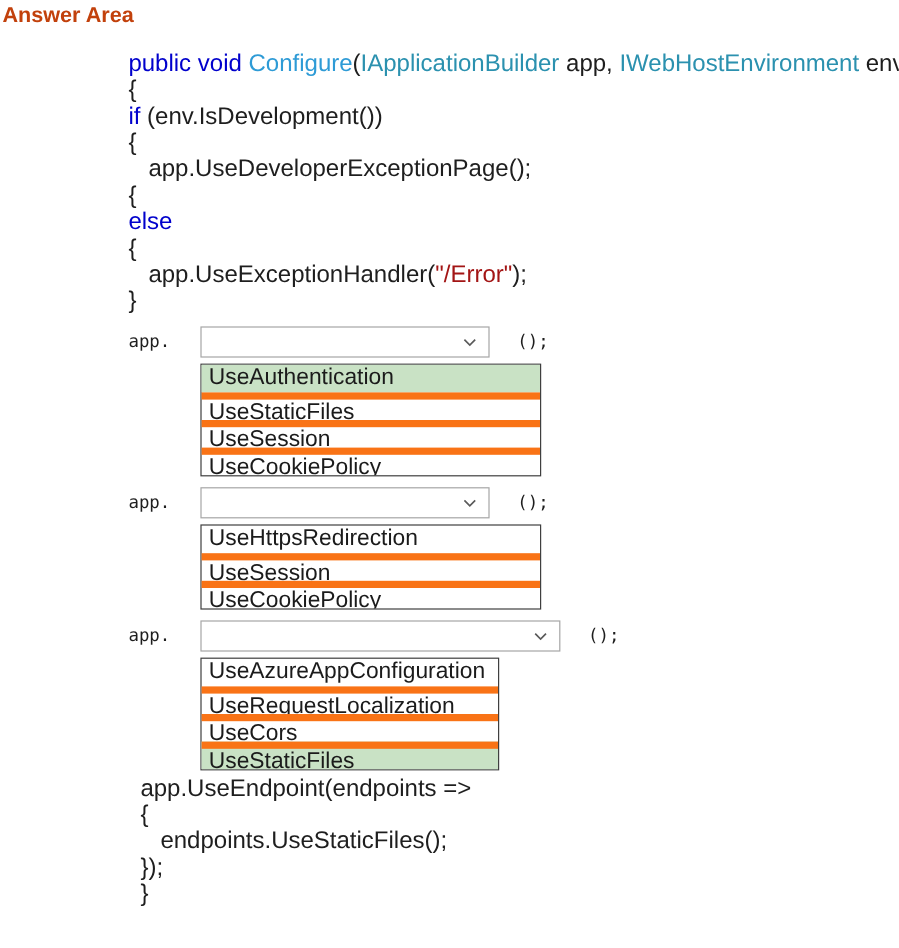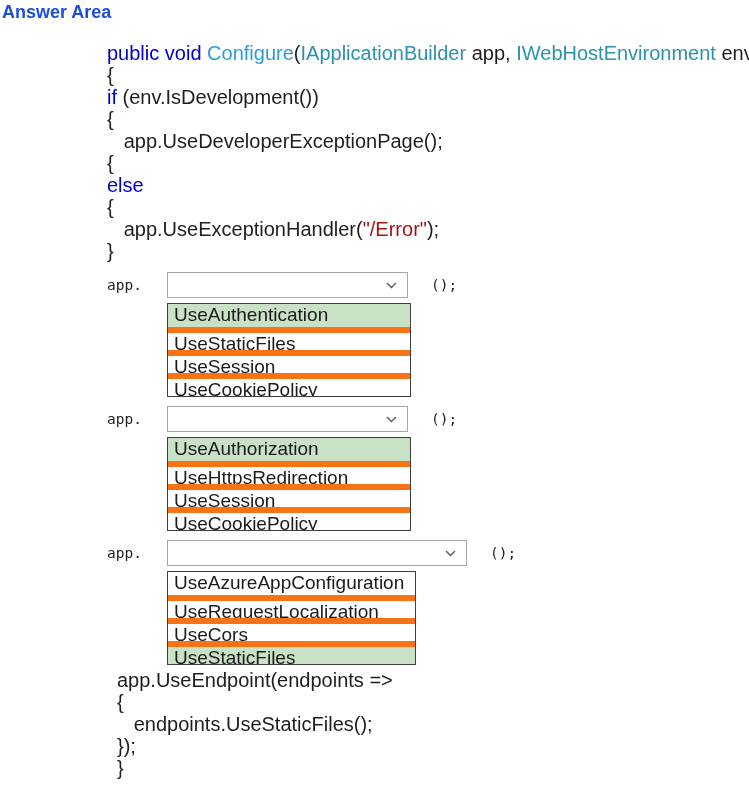--- a/index.html
+++ b/index.html
@@ -7,21 +7,21 @@
     --highlight:#C9E2C5;
   }
   *{box-sizing:border-box;}
   html,body{margin:0;padding:0;}
   body{
     width:749px;height:790px;background:#ffffff;overflow:hidden;
     font-family:"Liberation Sans",sans-serif;
   }
   .title{
     margin:2px 0 0 2px;
-    font-size:18px;line-height:20px;font-weight:bold;color:#1d4ed8;
+    font-size:18px;line-height:20px;font-weight:bold;color:#c2410c;
     font-family:"Liberation Sans",sans-serif;
   }
   .content{margin:20px 0 0 107px;}
   .code{display:block;}
   .code-line{
     height:22px;line-height:22px;white-space:pre;
     font-family:Liberation Sans, sans-serif;
     font-size:20px;color:var(--fg);
   }
   .kw{color:var(--kw);} .ty{color:var(--ty);} .me{color:var(--me);}
@@ -39,21 +39,21 @@
   .combo{
     position:relative;width:241px;height:26px;background:#fff;
     border:1px solid #a6a6a6;cursor:default;
   }
   .dd-group.wide .combo{width:300px;}
   .combo .chev{
     position:absolute;right:10px;top:50%;margin-top:-3px;display:block;
   }
   .dd-suffix{margin-left:23px;}
   .dd-list{
-    margin-left:60px;margin-top:5px;width:244px;
+    margin-left:60px;margin-top:5px;width:284px;
     border:1px solid #3f3f3f;background:#fff;
   }
   .dd-group.wide .dd-list{width:249px;}
   .dd-option{
     height:23px;line-height:22px;padding:0 6px;
     font-family:"Liberation Sans",sans-serif;
     font-size:19px;color:#1b1b1b;white-space:nowrap;overflow:hidden;
   }
   .dd-option + .dd-option{border-top:6px solid #f97316;}
   .dd-option.selected{background:var(--highlight);}
@@ -94,21 +94,20 @@
       </div>
       <div class="dd-group g2">
         <div class="dd-row">
           <span class="dd-label">app.</span>
           <div class="combo"><span></span><svg width="11" height="7" class="chev">
               <polyline points="1,1 5.5,5.5 10,1" fill="none" stroke="#5a5a5a" stroke-width="1.4"></polyline>
             </svg></div>
           <span class="dd-suffix">();</span>
         </div>
         <div class="dd-list">
-          <div class="dd-option selected">UseAuthorization</div>
           <div class="dd-option">UseHttpsRedirection</div>
           <div class="dd-option">UseSession</div>
           <div class="dd-option">UseCookiePolicy</div>
         </div>
       </div>
       <div class="dd-group g3 wide">
         <div class="dd-row">
           <span class="dd-label">app.</span>
           <div class="combo"><span></span><svg width="11" height="7" class="chev">
               <polyline points="1,1 5.5,5.5 10,1" fill="none" stroke="#5a5a5a" stroke-width="1.4"></polyline>

